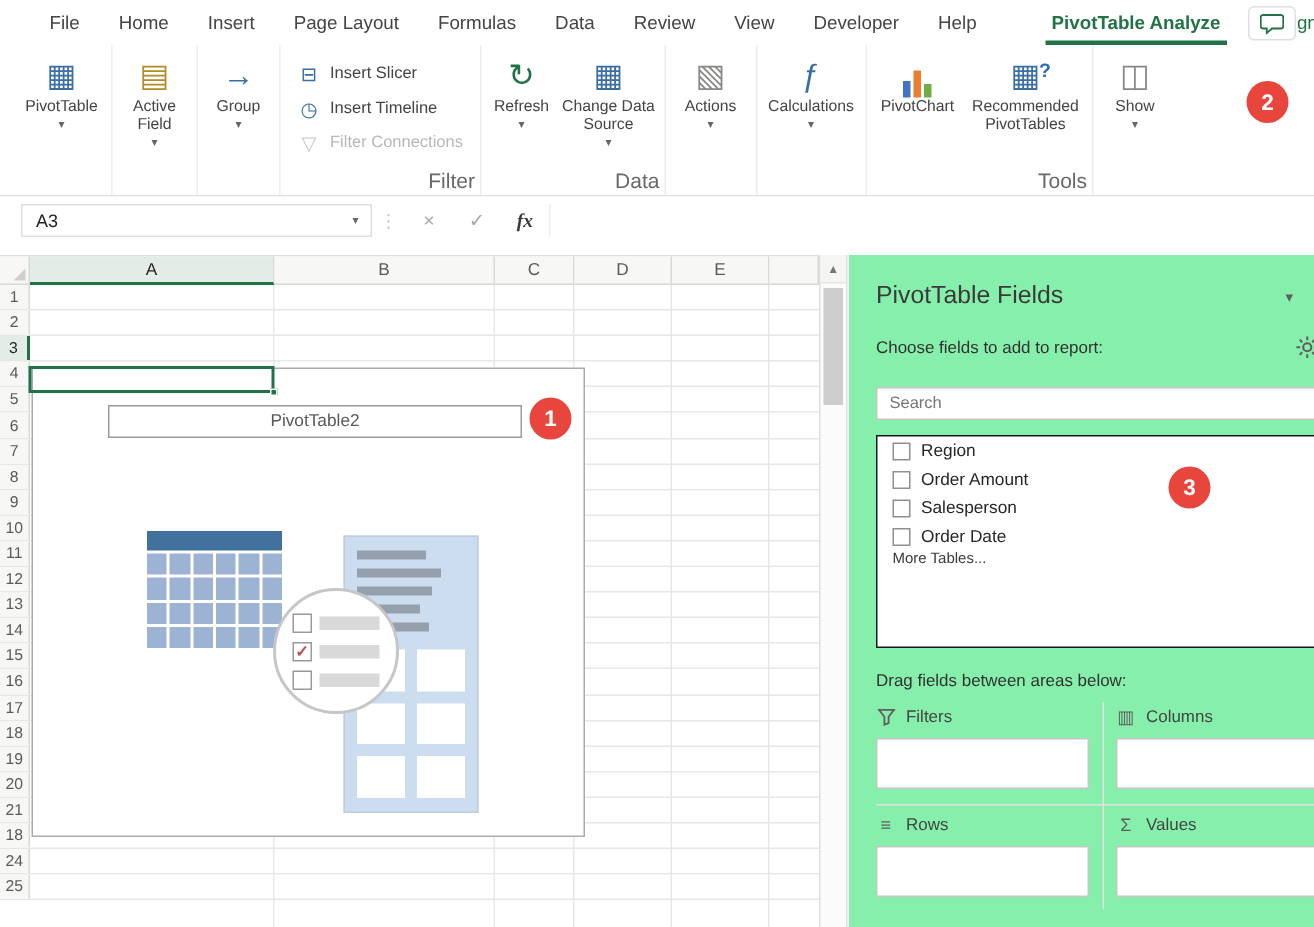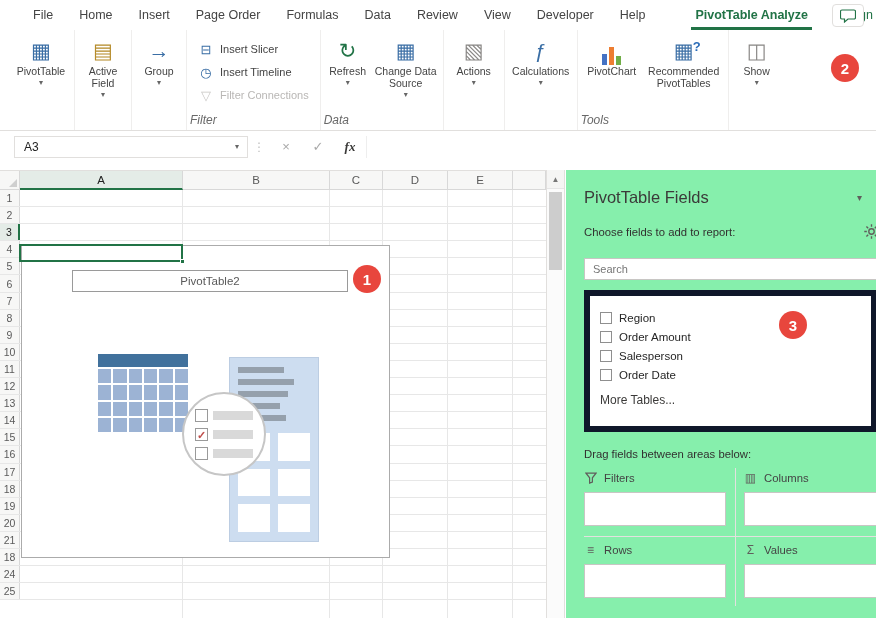--- a/index.html
+++ b/index.html
@@ -13,21 +13,21 @@
   .tab.ctx{color:#217346;}
   .tab.active{font-weight:700;}
   .tab.active::after{content:"";position:absolute;left:9px;right:9px;bottom:0;height:3px;background:#217346;}
   .tab.gap{margin-left:24px;}
   .comment-btn{position:absolute;top:4px;right:12px;width:32px;height:23px;border:1px solid #e1dfdd;border-radius:4px;background:#fff;display:flex;align-items:center;justify-content:center;}
 
   
   .ribbon{position:absolute;top:30px;left:0;right:0;height:101px;background:#fff;border-bottom:1px solid #e1dfdd;display:flex;align-items:stretch;padding-left:8px;}
   .rgroup{display:flex;flex-direction:column;border-right:1px solid #efeeed;padding:0 3px;}
   .rgroup-content{flex:1;display:flex;align-items:flex-start;padding-top:2px;}
-  .rgroup-label{height:17px;line-height:14px;text-align:left;font-size:12px;color:#686868;font-style:italic;}
+  .rgroup-label{height:17px;line-height:14px;text-align:right;font-size:14px;color:#686868;}
   .bigbtn{display:flex;flex-direction:column;align-items:center;text-align:center;font-size:10.5px;color:#444;padding-top:5px;line-height:12px;}
   .bicon{font-size:21px;line-height:24px;height:28px;display:flex;align-items:center;justify-content:center;}
   .ic-blue{color:#3a6ea5;} .ic-green{color:#217346;} .ic-gray{color:#8a8886;} .ic-gold{color:#b58b2a;}
   .caret{font-size:8px;color:#666;margin-top:2px;line-height:8px;}
   .smallcol{display:flex;flex-direction:column;gap:5px;padding:8px 8px 0 8px;}
   .smallbtn{display:flex;align-items:center;gap:6px;font-size:11px;color:#444;height:18px;white-space:nowrap;}
   .smallbtn .sicon{width:16px;text-align:center;font-size:13px;}
   .smallbtn.disabled{color:#b9b7b5;}
   .smallbtn.disabled .sicon{color:#c9c7c5;}
   .chart-bars{display:flex;align-items:flex-end;gap:2px;height:24px;margin-top:4px;}
@@ -91,45 +91,45 @@
 
   
   .pane{position:absolute;left:566px;top:170px;right:0;bottom:0;background:#86efac;}
   .pane-title-row{position:absolute;top:18px;left:18px;right:14px;display:flex;align-items:center;}
   .pane-title{font-size:16.5px;color:#3b3a39;}
   .pane-caret{margin-left:auto;color:#605e5c;font-size:10px;}
   .gear{position:absolute;top:50px;right:-6px;width:22px;height:22px;display:flex;align-items:center;justify-content:center;}
   .choose-row{position:absolute;top:56px;left:18px;font-size:11.3px;color:#323130;}
   .search{position:absolute;top:88px;left:18px;right:-1px;height:22px;border:1px solid #c8c6c4;background:#fff;font-size:11px;color:#444;padding:0 8px;font-family:"Liberation Sans",sans-serif;outline:none;}
   .search::placeholder{color:#767676;}
-  .fields-list{position:absolute;top:120px;left:18px;right:-1px;height:142px;background:#fff;border:6px solid #0f172a;padding-top:12px;overflow:hidden;}
+  .fields-list{position:absolute;top:120px;left:18px;right:-1px;height:142px;background:#fff;border:1px solid #0f172a;padding-top:0;overflow:hidden;}
   .field-item{display:flex;align-items:center;gap:7px;height:19px;padding-left:10px;font-size:11.5px;color:#262626;}
   .checkbox{width:12px;height:12px;background:#fff;border:1px solid #8f8f8f;flex:none;}
-  .more-tables{margin-top:9px;padding-left:10px;font-size:12px;color:#3b3a39;}
+  .more-tables{padding-left:10px;font-size:10px;color:#3b3a39;}
   .drag-label{position:absolute;top:278px;left:18px;font-size:11.3px;color:#323130;}
   .areas-vdiv{position:absolute;left:169px;top:298px;height:138px;width:1px;background:#e3e1df;}
   .areas-hdiv{position:absolute;left:18px;right:0;top:366px;height:1px;background:#e3e1df;}
   .area{position:absolute;width:142px;}
   .a-columns,.a-values{width:158px;}
   .a-filters{left:18px;top:300px;} .a-columns{left:178px;top:300px;}
   .a-rows{left:18px;top:372px;}    .a-values{left:178px;top:372px;}
   .area-label-row{display:flex;align-items:center;gap:7px;font-size:11.3px;color:#444;height:15px;}
   .a-icon{width:13px;text-align:center;color:#605e5c;font-size:12px;display:flex;align-items:center;justify-content:center;}
   .area-box{margin-top:7px;height:34px;background:#fff;border:1px solid #c8c6c4;}
 </style>
 </head>
 <body>
 
 <div class="app">
 
   <div class="tabstrip">
       <div class="tab">File</div>
       <div class="tab">Home</div>
       <div class="tab">Insert</div>
-      <div class="tab">Page Order</div>
+      <div class="tab">Page Layout</div>
       <div class="tab">Formulas</div>
       <div class="tab">Data</div>
       <div class="tab">Review</div>
       <div class="tab">View</div>
       <div class="tab">Developer</div>
       <div class="tab">Help</div>
       <div class="tab active ctx gap">PivotTable Analyze</div>
       <div class="tab ctx">Design</div>
     </div>
   <button class="comment-btn">

